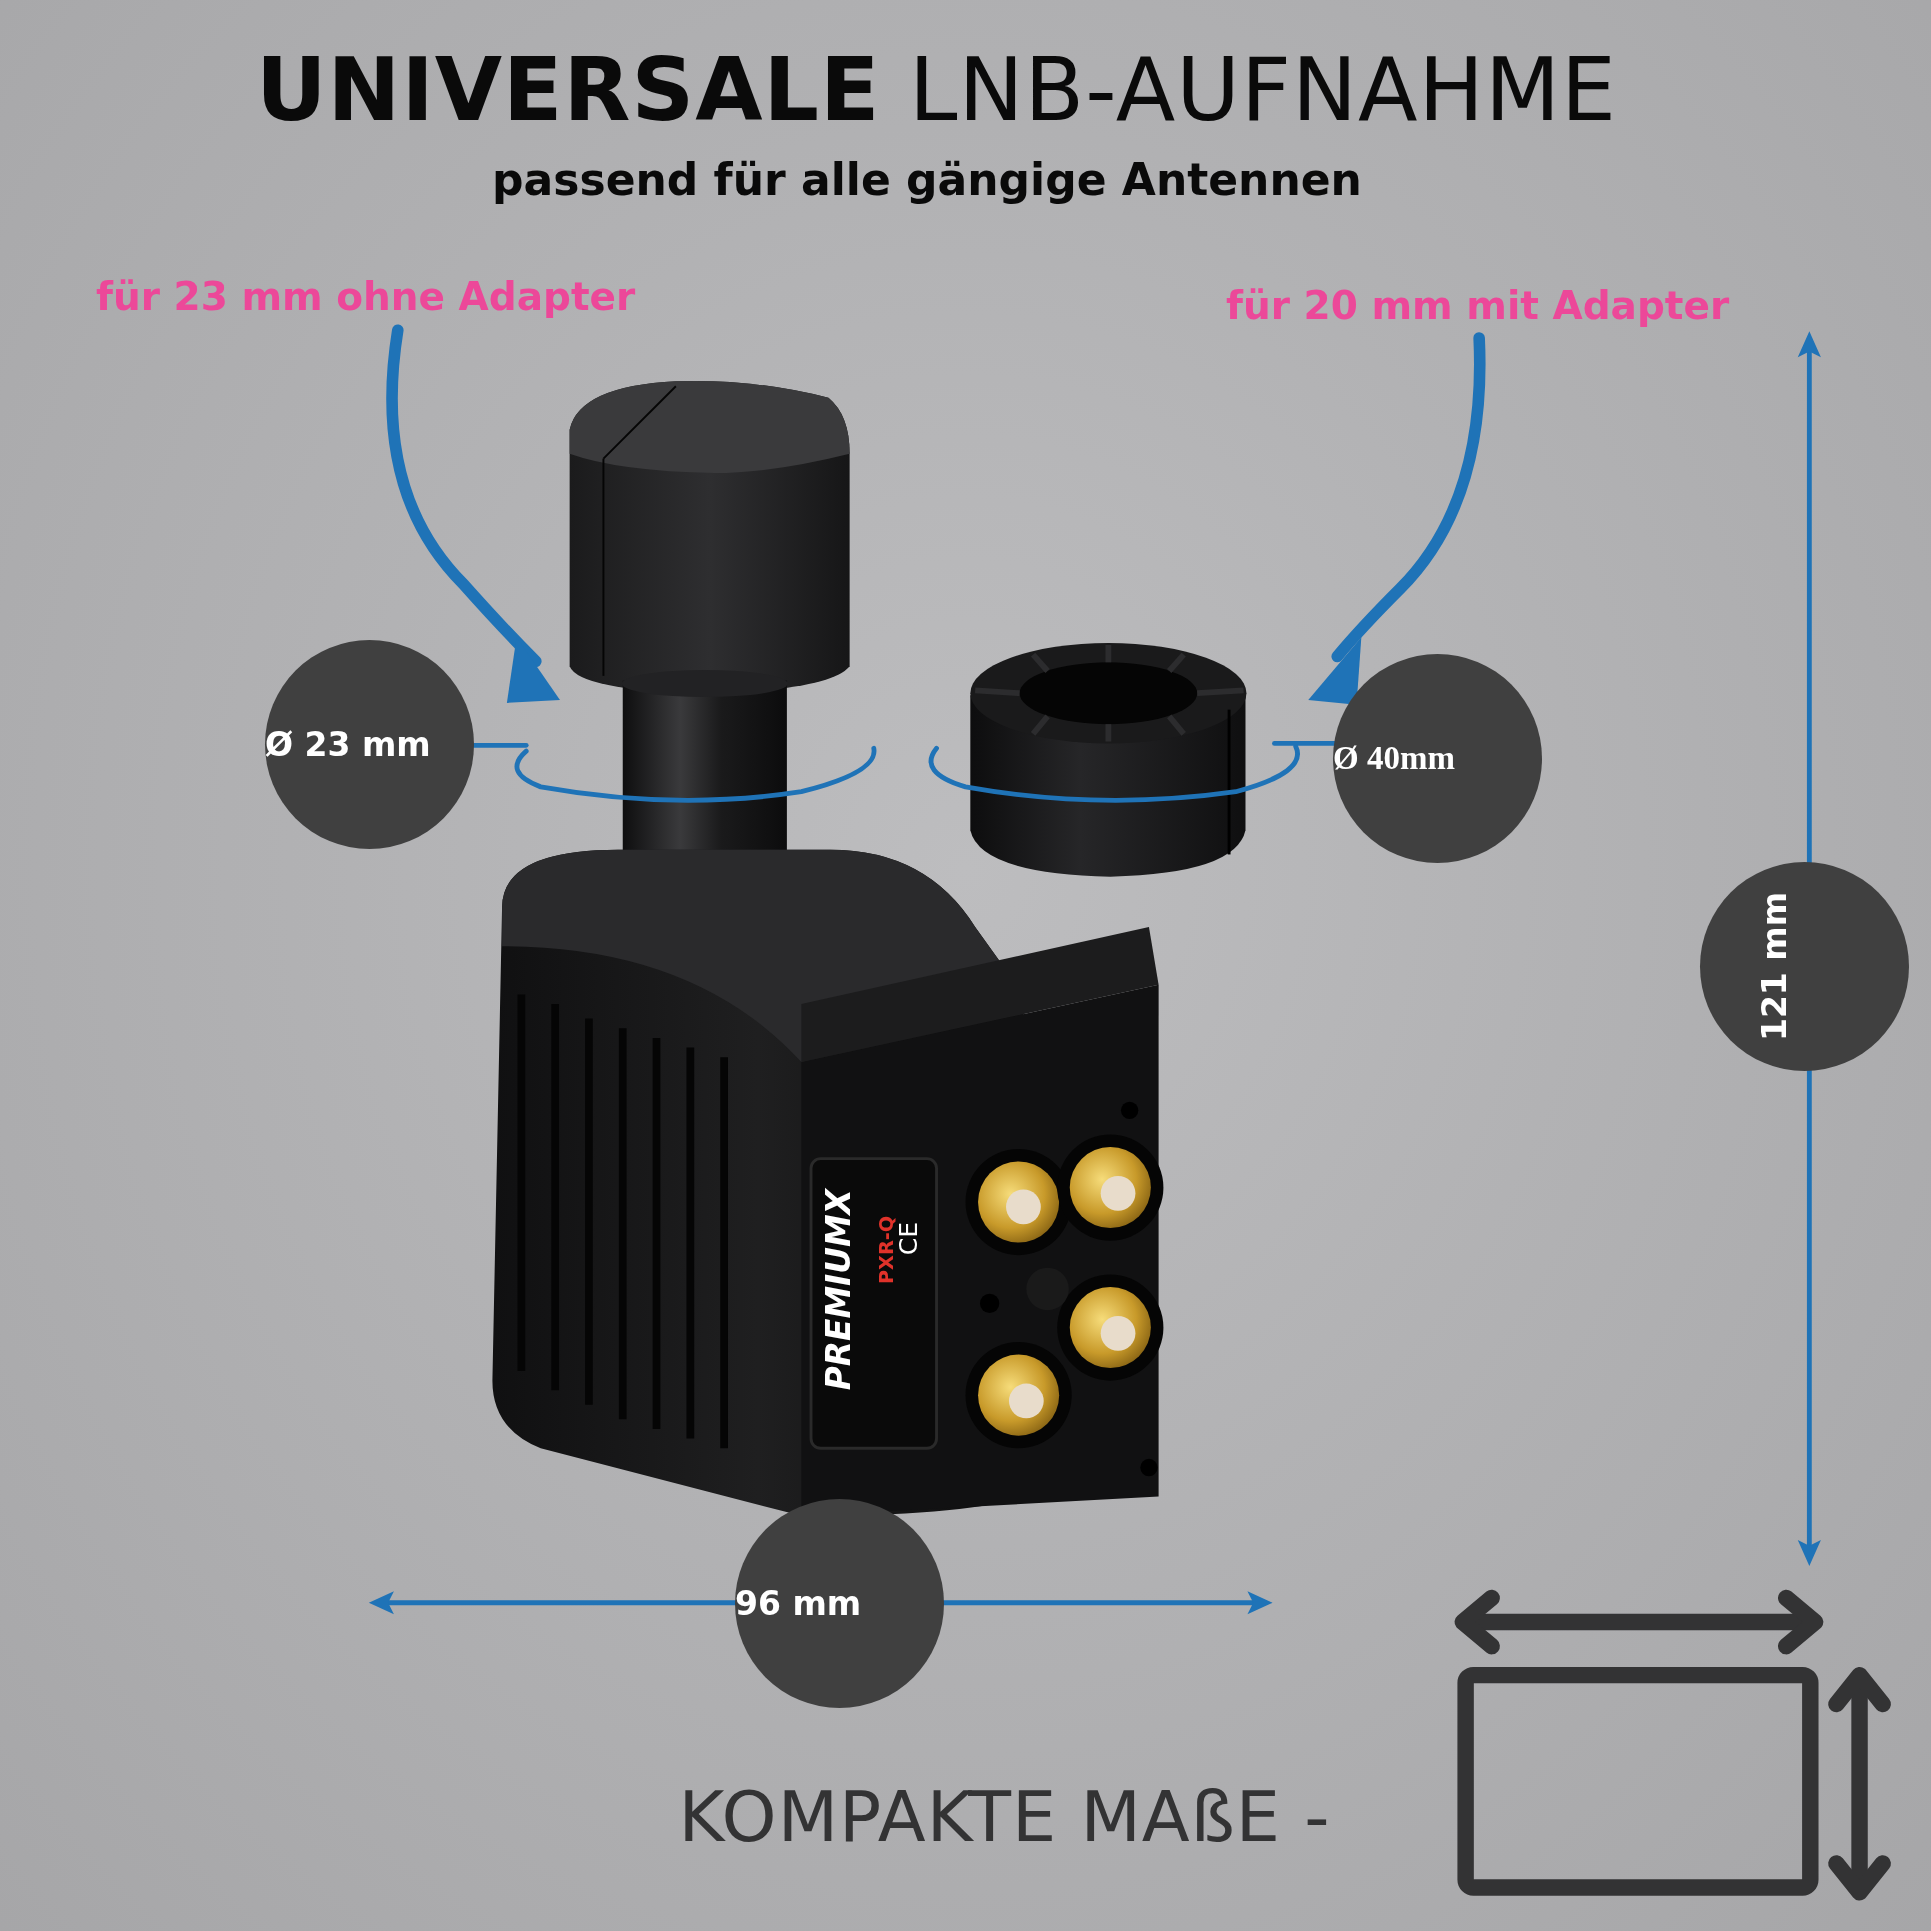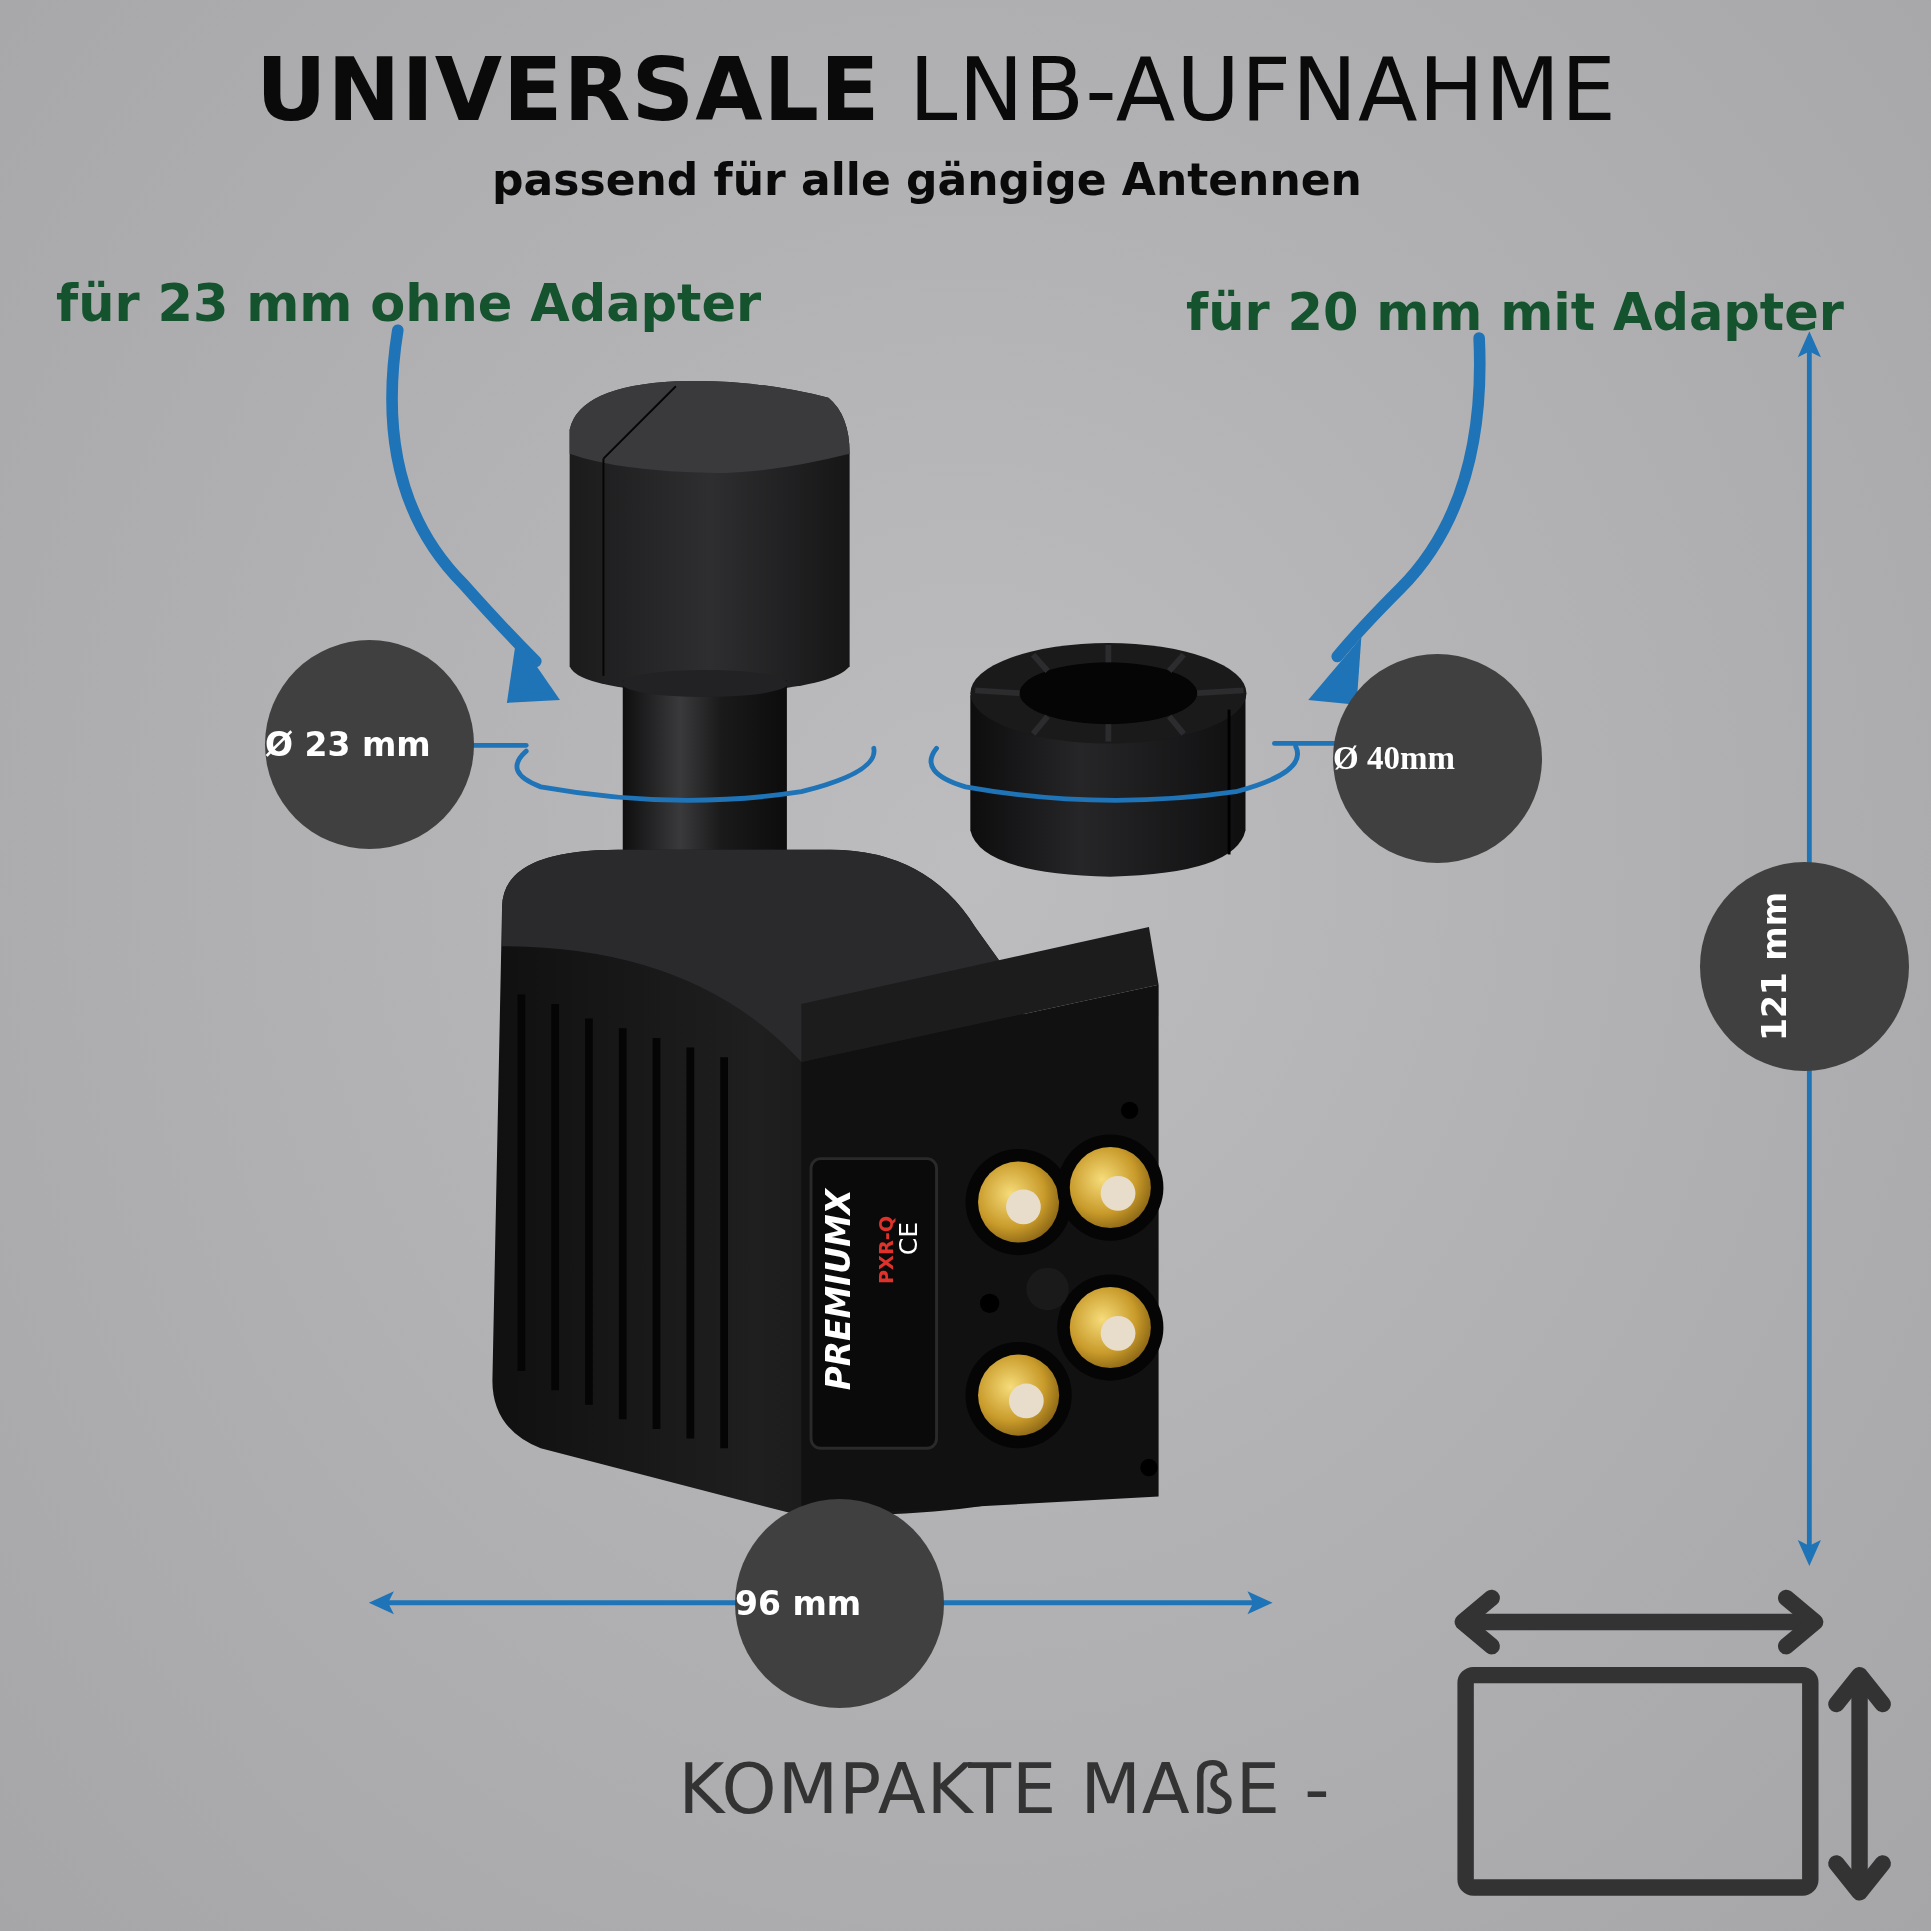--- a/index.html
+++ b/index.html
@@ -12,30 +12,30 @@
     position:absolute; left:0; width:1873px; text-align:center; color:#0a0a0a;
     top:39px; font-size:87px; letter-spacing:1px;
   }
   .title-line .bold { font-weight:bold;margin-top:43px; }
   .title-line .light { font-weight:normal; }
   .subtitle {
     position:absolute; left:0; width:1854px; text-align:center; top:154px;
     font-size:44px; font-weight:bold; color:#0a0a0a;
   }
   .note {
-    position:absolute; font-size:51px; font-weight:bold; color:#14532d;
+    position:absolute; font-size:39px; font-weight:bold; color:#ec4899;margin-left:40px;
   }
   .badge {
     position:absolute; border-radius:50%; background:#404040;
     display:flex; align-items:center; justify-content:flex-start;
     color:#ffffff; font-size:33px; font-weight:bold;
   }
   .badge .rot { transform: rotate(-90deg); white-space:nowrap; }
   .tagline {
-    position:absolute; left:541px; width:927px; text-align:center; color:#333334;
+    position:absolute; left:541px; width:927px; text-align:center; color:#333334;margin-top:28px;
   }
   .tagline .l1 { font-size:70px; font-weight:normal; letter-spacing:1px; }
   .tagline .l2 { font-size:70px; font-weight:bold; letter-spacing:1px; }
   svg { position:absolute; left:0; top:0; overflow:visible; }
   .label-text { font-family:"DejaVu Sans", sans-serif; }
 </style>
 </head>
 <body>
 
 <div class="title-line">

